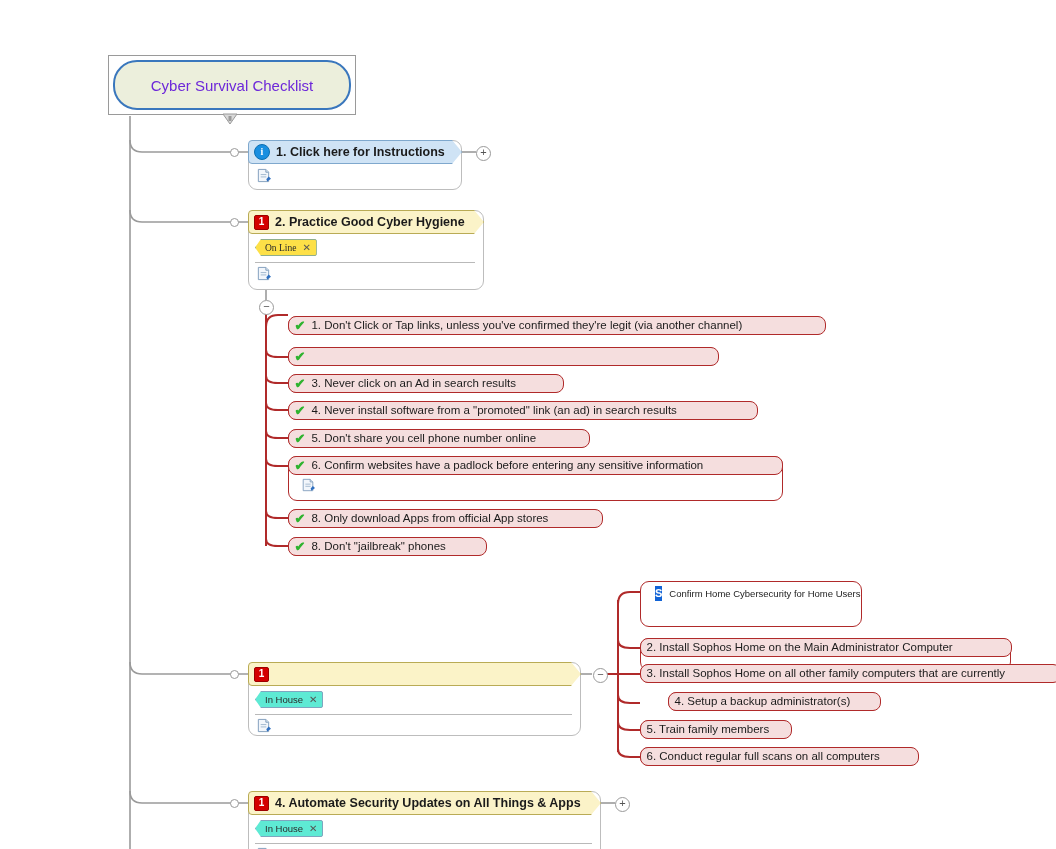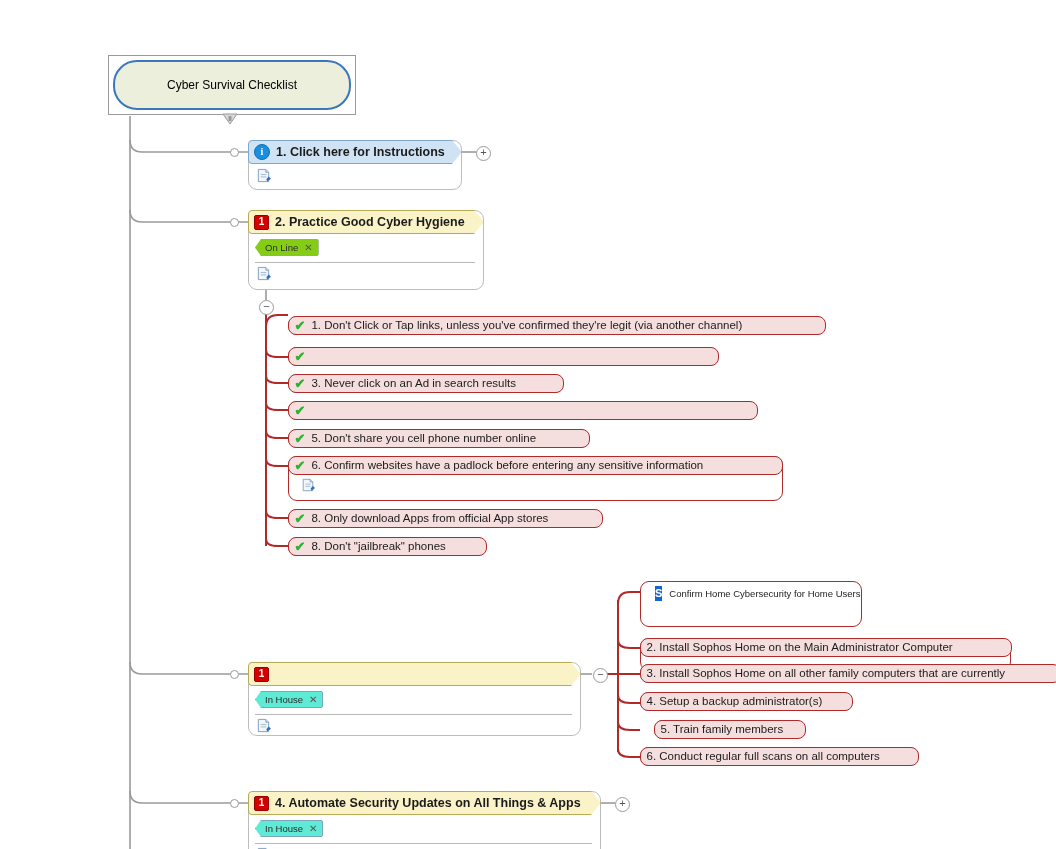--- a/index.html
+++ b/index.html
@@ -25,21 +25,21 @@
     background: #ffffff;
     box-sizing: border-box;
   }
   .root-node {
     position: absolute;
     left: 4px; top: 4px; right: 4px; bottom: 4px;
     border: 2px solid #3a77bd;
     border-radius: 24px;
     background: #ecefdc;
     display: flex; align-items: center; justify-content: center;
-    font-size: 12px; color: #000000;
+    font-size: 15px; color: #6d28d9;
   }
   .root-toggle {
     position:absolute; left: 222px; top: 113px;
     width: 16px; height: 12px;
   }
 
   
   .topic {
     position: absolute;
     box-sizing: border-box;
@@ -77,21 +77,21 @@
     height: 15px;
     font-size: 9.5px;
     color: #2a2a2a;
     border: 1px solid #9a9a9a;
     padding: 0 5px 0 9px;
     border-radius: 2px;
     background: #eef7ee;
     clip-path: polygon(6px 0, 100% 0, 100% 100%, 6px 100%, 0 50%);
     white-space: nowrap;
   }
-  .chip.green { background:#84cc16; border-color:#8fae8c; }
+  .chip.green { background:#fde047; border-color:#8fae8c;font-family:Liberation Serif, serif; }
   .chip.blue  { background:#5eead4; border-color:#7ea6bf; }
   .chip .x { color:#555; font-size:10px; }
   .hr {
     height:1px; background:#b9b9b9; margin: 4px 8px 0 6px;
   }
   .note-row { padding: 3px 6px 4px 7px; }
 
   
   .sub {
     position: absolute;
@@ -274,20 +274,21 @@
   <div class="sub" style="left:288px; top:374px; width:275px; height:19px;">
     <div class="sub-title">
       <span style="color:#2fb32f;font-size:13px;font-weight:bold;">✔</span>
       <span>3. Never click on an Ad in search results</span>
     </div>
   </div>
 
   <div class="sub" style="left:288px; top:401px; width:469px; height:19px;">
     <div class="sub-title">
       <span style="color:#2fb32f;font-size:13px;font-weight:bold;">✔</span>
+      <span>4. Never install software from a "promoted" link (an ad) in search results</span>
     </div>
   </div>
 
   <div class="sub" style="left:288px; top:429px; width:301px; height:19px;">
     <div class="sub-title">
       <span style="color:#2fb32f;font-size:13px;font-weight:bold;">✔</span>
       <span>5. Don't share you cell phone number online</span>
     </div>
   </div>
 
@@ -357,27 +358,27 @@
       <span>2. Install Sophos Home on the Main Administrator Computer</span>
     </div>
   </div>
 
   <div class="sub" style="left:640px; top:664px; width:420px; height:19px;">
     <div class="sub-title">
       <span>3. Install Sophos Home on all other family computers that are currently</span>
     </div>
   </div>
 
-  <div class="sub" style="left:640px; top:692px; width:212px; height:19px;">
+  <div class="sub" style="left:668px; top:692px; width:212px; height:19px;">
     <div class="sub-title">
       <span>4. Setup a backup administrator(s)</span>
     </div>
   </div>
 
-  <div class="sub" style="left:640px; top:720px; width:151px; height:19px;margin-left:14px;">
+  <div class="sub" style="left:640px; top:720px; width:151px; height:19px;">
     <div class="sub-title">
       <span>5. Train family members</span>
     </div>
   </div>
 
   <div class="sub" style="left:640px; top:747px; width:278px; height:19px;">
     <div class="sub-title">
       <span>6. Conduct regular full scans on all computers</span>
     </div>
   </div>

